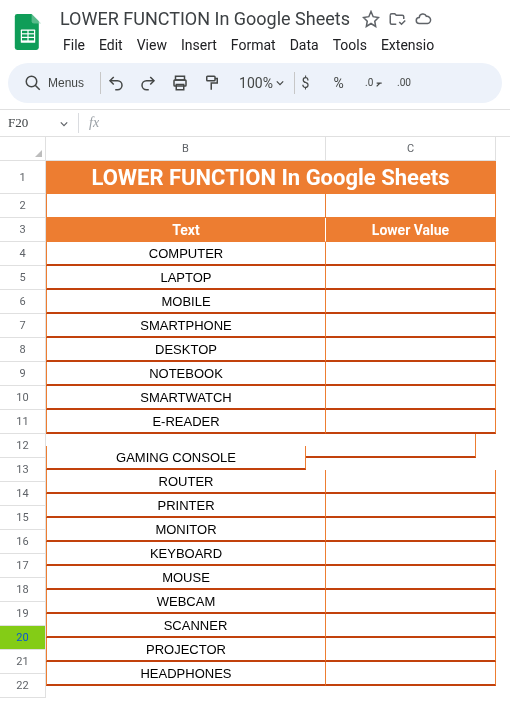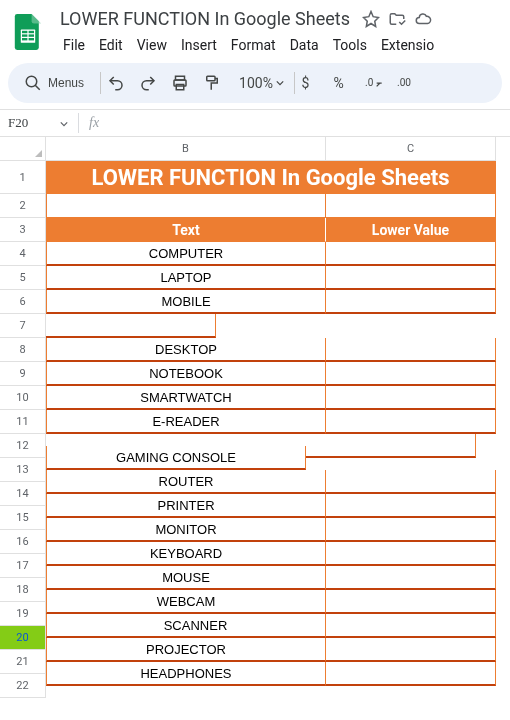--- a/index.html
+++ b/index.html
@@ -212,20 +212,21 @@
         </div>
         <div class="row">
           <div class="data-cell colB-edge" style="width: 280px;">LAPTOP</div>
           <div class="data-cell" style="width: 170px;"></div>
         </div>
         <div class="row">
           <div class="data-cell colB-edge" style="width: 280px;">MOBILE</div>
           <div class="data-cell" style="width: 170px;"></div>
         </div>
         <div class="row">
+          <div class="data-cell colB-edge" style="width: 280px;">SMARTPHONE</div>
           <div class="data-cell" style="width: 170px;"></div>
         </div>
         <div class="row">
           <div class="data-cell colB-edge" style="width: 280px;">DESKTOP</div>
           <div class="data-cell" style="width: 170px;"></div>
         </div>
         <div class="row">
           <div class="data-cell colB-edge" style="width: 280px;">NOTEBOOK</div>
           <div class="data-cell" style="width: 170px;"></div>
         </div>

